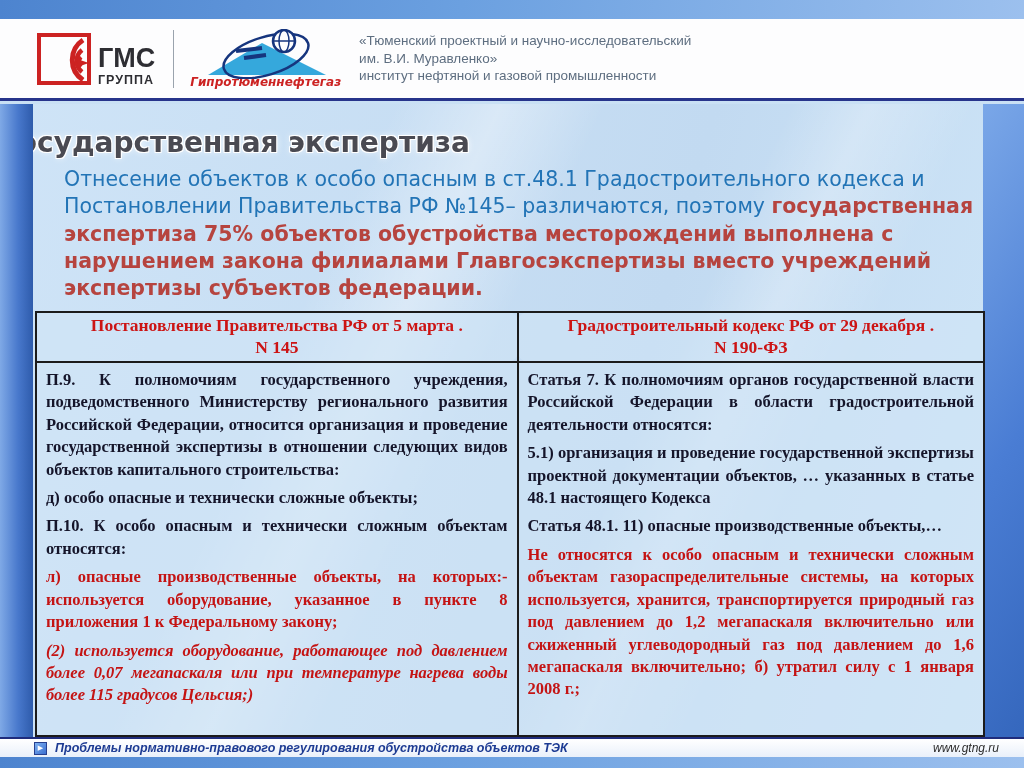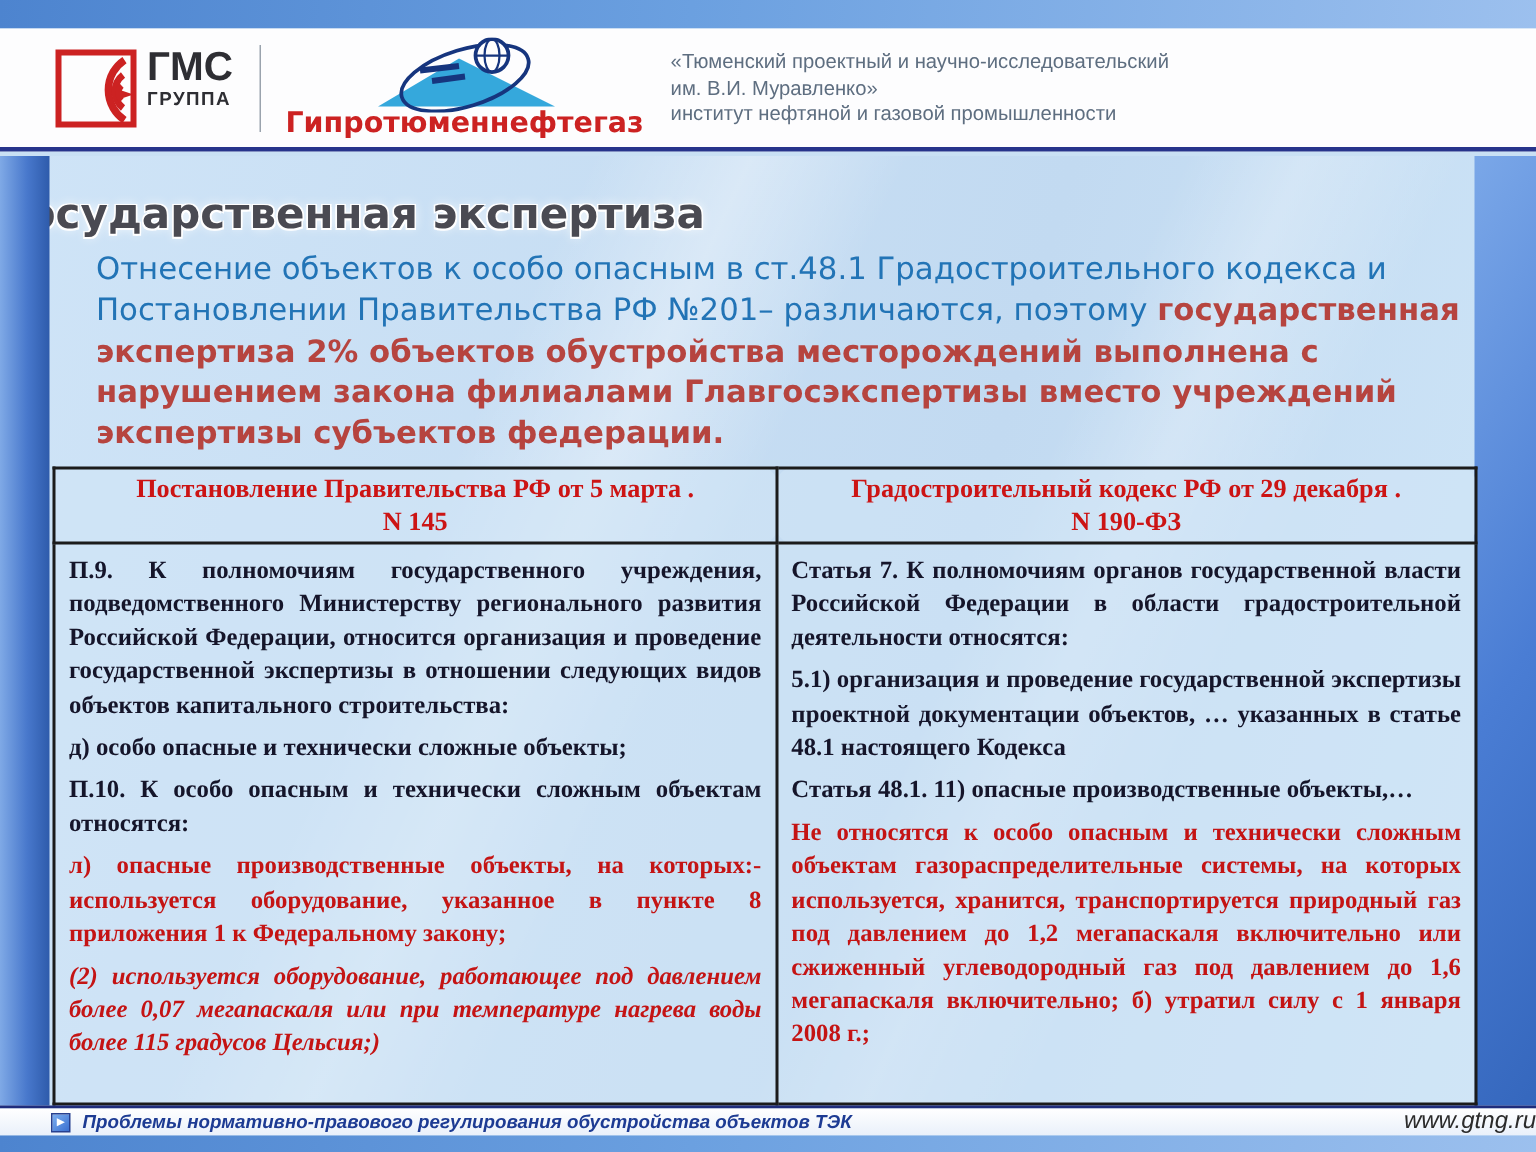--- a/index.html
+++ b/index.html
@@ -8,29 +8,29 @@
   .slide { position:relative; width:1024px; height:768px; background:#c9e0f4; }
 
   
   .topbar { position:absolute; top:0; left:0; right:0; height:19px;
             background:linear-gradient(95deg,#4d84cf 0%,#6ba0e0 45%,#9cc0ee 100%); }
 
   
   .header { position:absolute; top:19px; left:0; right:0; height:82px; background:#fdfdfe;
             border-bottom:3px solid #27348b; display:flex; align-items:center; box-sizing:border-box; }
 
-  .gms-logo { margin-left:36px; display:flex; align-items:flex-start; }
+  .gms-logo { margin-left:36px; display:flex; align-items:flex-end; }
   .gms-text { margin-left:4px; color:#2e2e33; font-family:"Liberation Sans",sans-serif; line-height:1; }
   .gms-line1 { font-size:27px; font-weight:bold; letter-spacing:0; }
   .gms-line2 { font-size:12.5px; font-weight:bold; letter-spacing:1px; margin-top:2px; }
 
   .header-divider { width:1px; height:58px; background:#9aa3ad; margin:0 16px 0 18px; }
 
   .gtng-logo { display:flex; flex-direction:column; align-items:center; }
-  .gtng-text { font-size:19px; font-weight:bold; color:#cc2222; margin-top:-4px;
+  .gtng-text { font-size:12px; font-weight:bold; font-style:italic; color:#cc2222; margin-top:-4px;
                font-family:"DejaVu Sans",sans-serif; }
 
   .company-text { margin-left:18px; font-size:13.5px; color:#5e6e80; line-height:1.3;
                   font-family:"Liberation Sans",sans-serif; }
 
   
   .content { position:absolute; top:104px; left:0; right:0; bottom:31px;
              background:
                linear-gradient(115deg, rgba(255,255,255,0) 30%, rgba(255,255,255,.35) 38%, rgba(255,255,255,0) 46%,
                                rgba(255,255,255,0) 60%, rgba(255,255,255,.25) 66%, rgba(255,255,255,0) 74%),
@@ -66,21 +66,21 @@
 
   
   .footer-line { position:absolute; bottom:29px; left:0; right:0; height:2px; background:#1f2c7c; }
   .footer { position:absolute; bottom:11px; left:0; right:0; height:18px;
             background:linear-gradient(#ffffff,#e9f0fa); display:flex; align-items:center; }
   .footer-icon { width:11px; height:11px; margin-left:34px; flex:0 0 auto;
                  background:linear-gradient(135deg,#7db0f0,#3a6fd0); border:1px solid #27408f;
                  color:#fff; font-size:7px; line-height:11px; text-align:center; }
   .footer-title { margin-left:8px; font-size:12.5px; font-weight:bold; font-style:italic; color:#1d3b93;
                   font-family:"Liberation Sans",sans-serif; white-space:nowrap; }
-  .footer-url { margin-left:auto; margin-right:0; font-size:16px; font-style:italic; color:#2b2b2b;
+  .footer-url { margin-left:auto; margin-right:25px; font-size:12px; font-style:italic; color:#2b2b2b;
                 font-family:"Liberation Sans",sans-serif; }
   .bottombar { position:absolute; bottom:0; left:0; right:0; height:11px;
                background:linear-gradient(95deg,#4d84cf 0%,#6ba0e0 45%,#9cc0ee 100%); }
 </style>
 </head>
 <body>
 
 <div class="slide">
 
   <div class="topbar"></div>
@@ -121,21 +121,21 @@
       <div>институт нефтяной и газовой промышленности</div>
     </div>
   </div>
 
   <div class="content">
     <div class="left-bar"></div>
     <div class="right-bar"></div>
 
     <h1 class="slide-title">Государственная экспертиза</h1>
 
-    <p class="intro"><span class="intro-blue">Отнесение объектов к особо опасным в ст.48.1 Градостроительного кодекса и Постановлении Правительства РФ №201– различаются, поэтому </span><span class="intro-red">государственная экспертиза 2% объектов обустройства месторождений выполнена с нарушением закона филиалами Главгосэкспертизы вместо учреждений экспертизы субъектов федерации.</span></p>
+    <p class="intro"><span class="intro-blue">Отнесение объектов к особо опасным в ст.48.1 Градостроительного кодекса и Постановлении Правительства РФ №145– различаются, поэтому </span><span class="intro-red">государственная экспертиза 75% объектов обустройства месторождений выполнена с нарушением закона филиалами Главгосэкспертизы вместо учреждений экспертизы субъектов федерации.</span></p>
 
     <table class="law-table">
       <colgroup>
           <col class="col-left">
           <col>
         </colgroup>
       <thead>
         <tr>
           <th><span>Постановление Правительства РФ от 5 марта .</span><br><span>N 145</span></th>
           <th><span>Градостроительный кодекс РФ от 29 декабря .</span><br><span>N 190-ФЗ</span></th>

